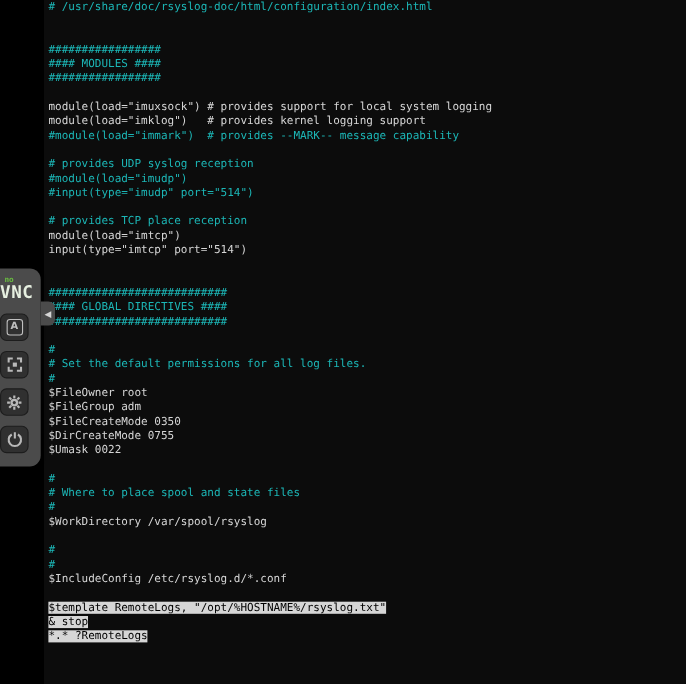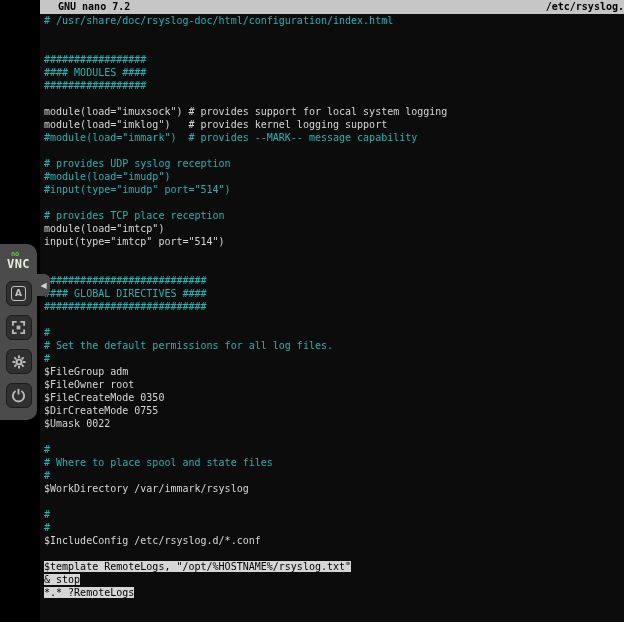--- a/index.html
+++ b/index.html
@@ -30,26 +30,26 @@
   .line-text.comment  { color:var(--comment); }
   .line-text.normal   { color:var(--text); }
   .line-text.selected { background:var(--selected_bg); color:var(--selected_text); }
 
   
   .vnc-panel {
     position:absolute; left:0; top:244px; width:37px;
     background:var(--panel_bg);
     border-radius:0 10px 10px 0;
     padding:7px 0 12px;
-    display:flex; flex-direction:column; align-items:center; gap:9px;
+    display:flex; flex-direction:column; align-items:flex-start; gap:9px;
     box-shadow:0 0 4px rgba(0,0,0,.6);
   }
   .vnc-logo { text-align:center; line-height:1; margin-bottom:2px; }
   .vnc-logo .no  { display:block; font-size:7px; color:var(--logo_green); font-weight:bold; text-align:left; padding-left:4px; }
-  .vnc-logo .vnc { display:block; font-size:12px; font-weight:bold; color:#e6efe0; letter-spacing:0.5px; }
+  .vnc-logo .vnc { display:block; font-size:16px; font-weight:bold; color:#e6efe0; letter-spacing:0.5px; }
   .vnc-btn {
     width:26px; height:25px;
     background:#303030; border:1px solid #1d1d1d; border-radius:6px;
     display:flex; align-items:center; justify-content:center;
     color:#b9b9b9; cursor:pointer;
   }
   .akey {
     font-size:9px; font-weight:bold; color:#c0c0c0;
     border:1px solid #c0c0c0; border-radius:3px;
     width:15px; height:15px; line-height:13px; text-align:center;
@@ -63,24 +63,20 @@
     display:flex; align-items:center; justify-content:center;
     color:#d5d5d5; font-size:8px; cursor:pointer;
     font-family:"DejaVu Sans", sans-serif;
   }
   svg { display:block; }
 </style>
 </head>
 <body>
 
 <div class="terminal">
-  <div class="titlebar">
-    <span class="app">GNU nano 7.2</span>
-    <span class="file">/etc/rsyslog.</span>
-  </div>
   <div class="content">
       <div class="line"><span class="line-text comment"># /usr/share/doc/rsyslog-doc/html/configuration/index.html</span></div>
       <div class="line"></div>
       <div class="line"></div>
       <div class="line"><span class="line-text comment">#################</span></div>
       <div class="line"><span class="line-text comment">#### MODULES ####</span></div>
       <div class="line"><span class="line-text comment">#################</span></div>
       <div class="line"></div>
       <div class="line"><span class="line-text normal">module(load="imuxsock") # provides support for local system logging</span></div>
       <div class="line"><span class="line-text normal">module(load="imklog")   # provides kernel logging support</span></div>
@@ -95,30 +91,30 @@
       <div class="line"><span class="line-text normal">input(type="imtcp" port="514")</span></div>
       <div class="line"></div>
       <div class="line"></div>
       <div class="line"><span class="line-text comment">###########################</span></div>
       <div class="line"><span class="line-text comment">#### GLOBAL DIRECTIVES ####</span></div>
       <div class="line"><span class="line-text comment">###########################</span></div>
       <div class="line"></div>
       <div class="line"><span class="line-text comment">#</span></div>
       <div class="line"><span class="line-text comment"># Set the default permissions for all log files.</span></div>
       <div class="line"><span class="line-text comment">#</span></div>
+      <div class="line"><span class="line-text normal">$FileOwner root</span></div>
       <div class="line"><span class="line-text normal">$FileGroup adm</span></div>
-      <div class="line"><span class="line-text normal">$FileOwner root</span></div>
       <div class="line"><span class="line-text normal">$FileCreateMode 0350</span></div>
       <div class="line"><span class="line-text normal">$DirCreateMode 0755</span></div>
       <div class="line"><span class="line-text normal">$Umask 0022</span></div>
       <div class="line"></div>
       <div class="line"><span class="line-text comment">#</span></div>
       <div class="line"><span class="line-text comment"># Where to place spool and state files</span></div>
       <div class="line"><span class="line-text comment">#</span></div>
-      <div class="line"><span class="line-text normal">$WorkDirectory /var/immark/rsyslog</span></div>
+      <div class="line"><span class="line-text normal">$WorkDirectory /var/spool/rsyslog</span></div>
       <div class="line"></div>
       <div class="line"><span class="line-text comment">#</span></div>
       <div class="line"><span class="line-text comment">#</span></div>
       <div class="line"><span class="line-text normal">$IncludeConfig /etc/rsyslog.d/*.conf</span></div>
       <div class="line"></div>
       <div class="line"><span class="line-text selected">$template RemoteLogs, "/opt/%HOSTNAME%/rsyslog.txt"</span></div>
       <div class="line"><span class="line-text selected">&amp; stop</span></div>
       <div class="line"><span class="line-text selected">*.* ?RemoteLogs</span></div>
     </div>
 </div>

